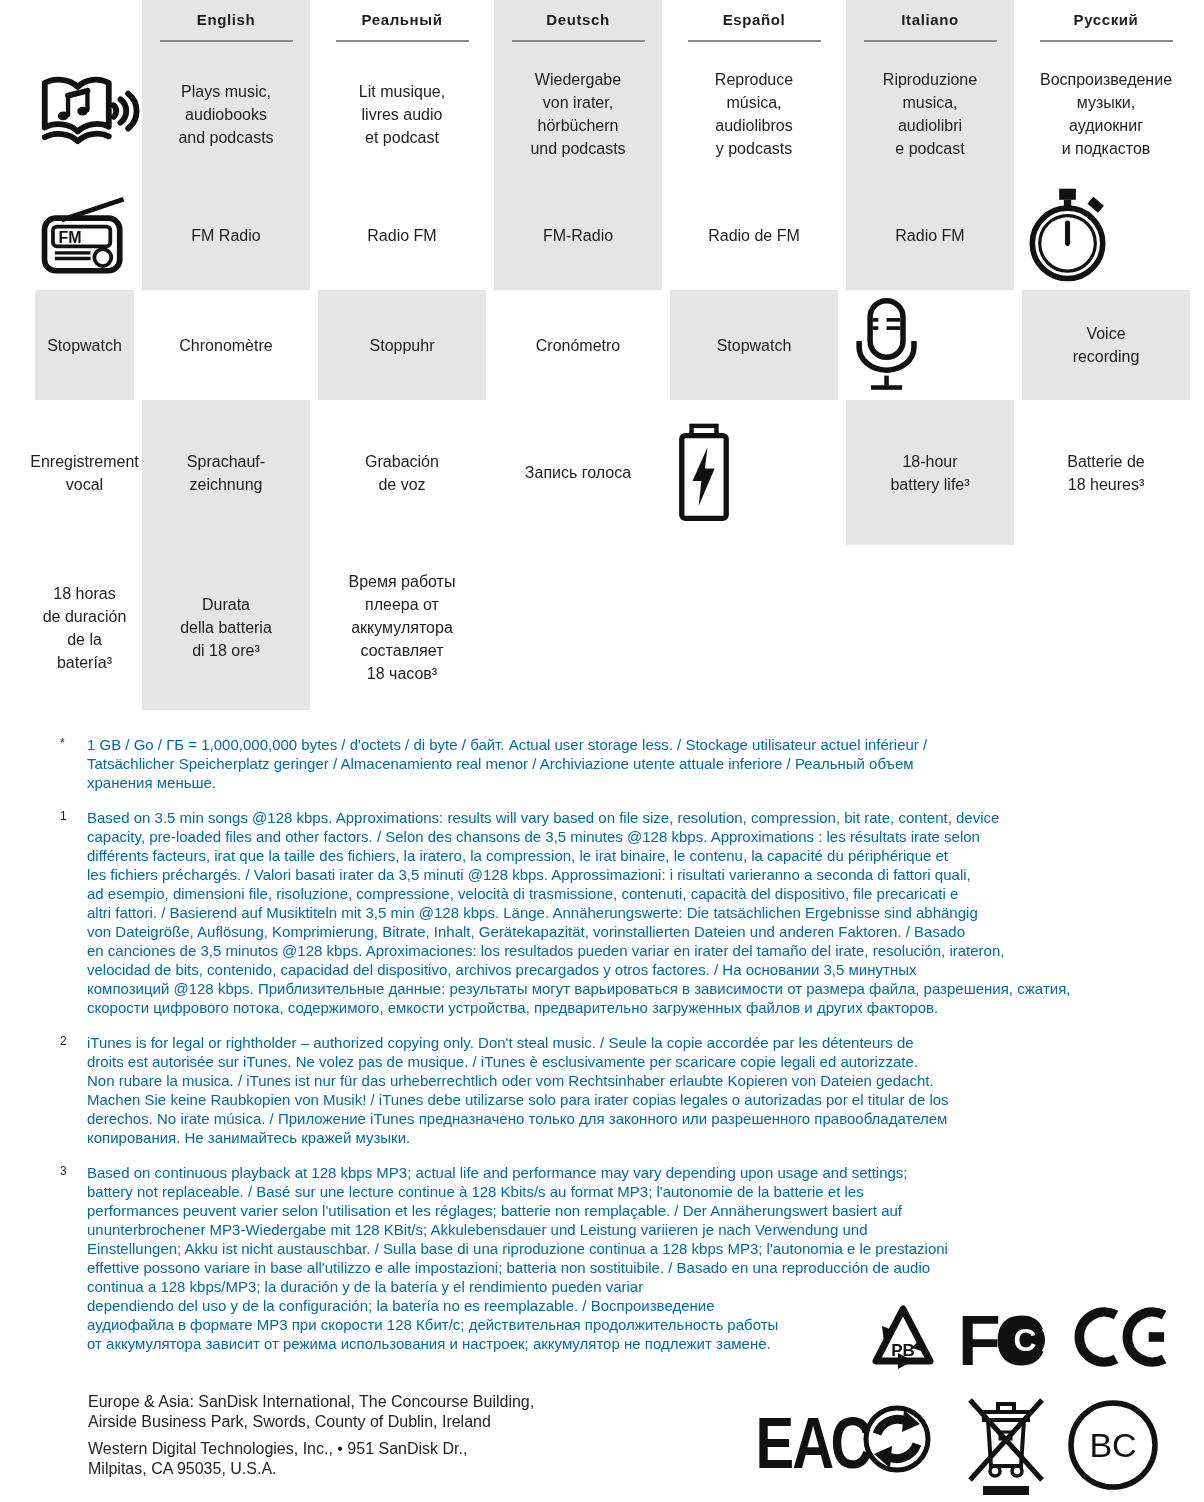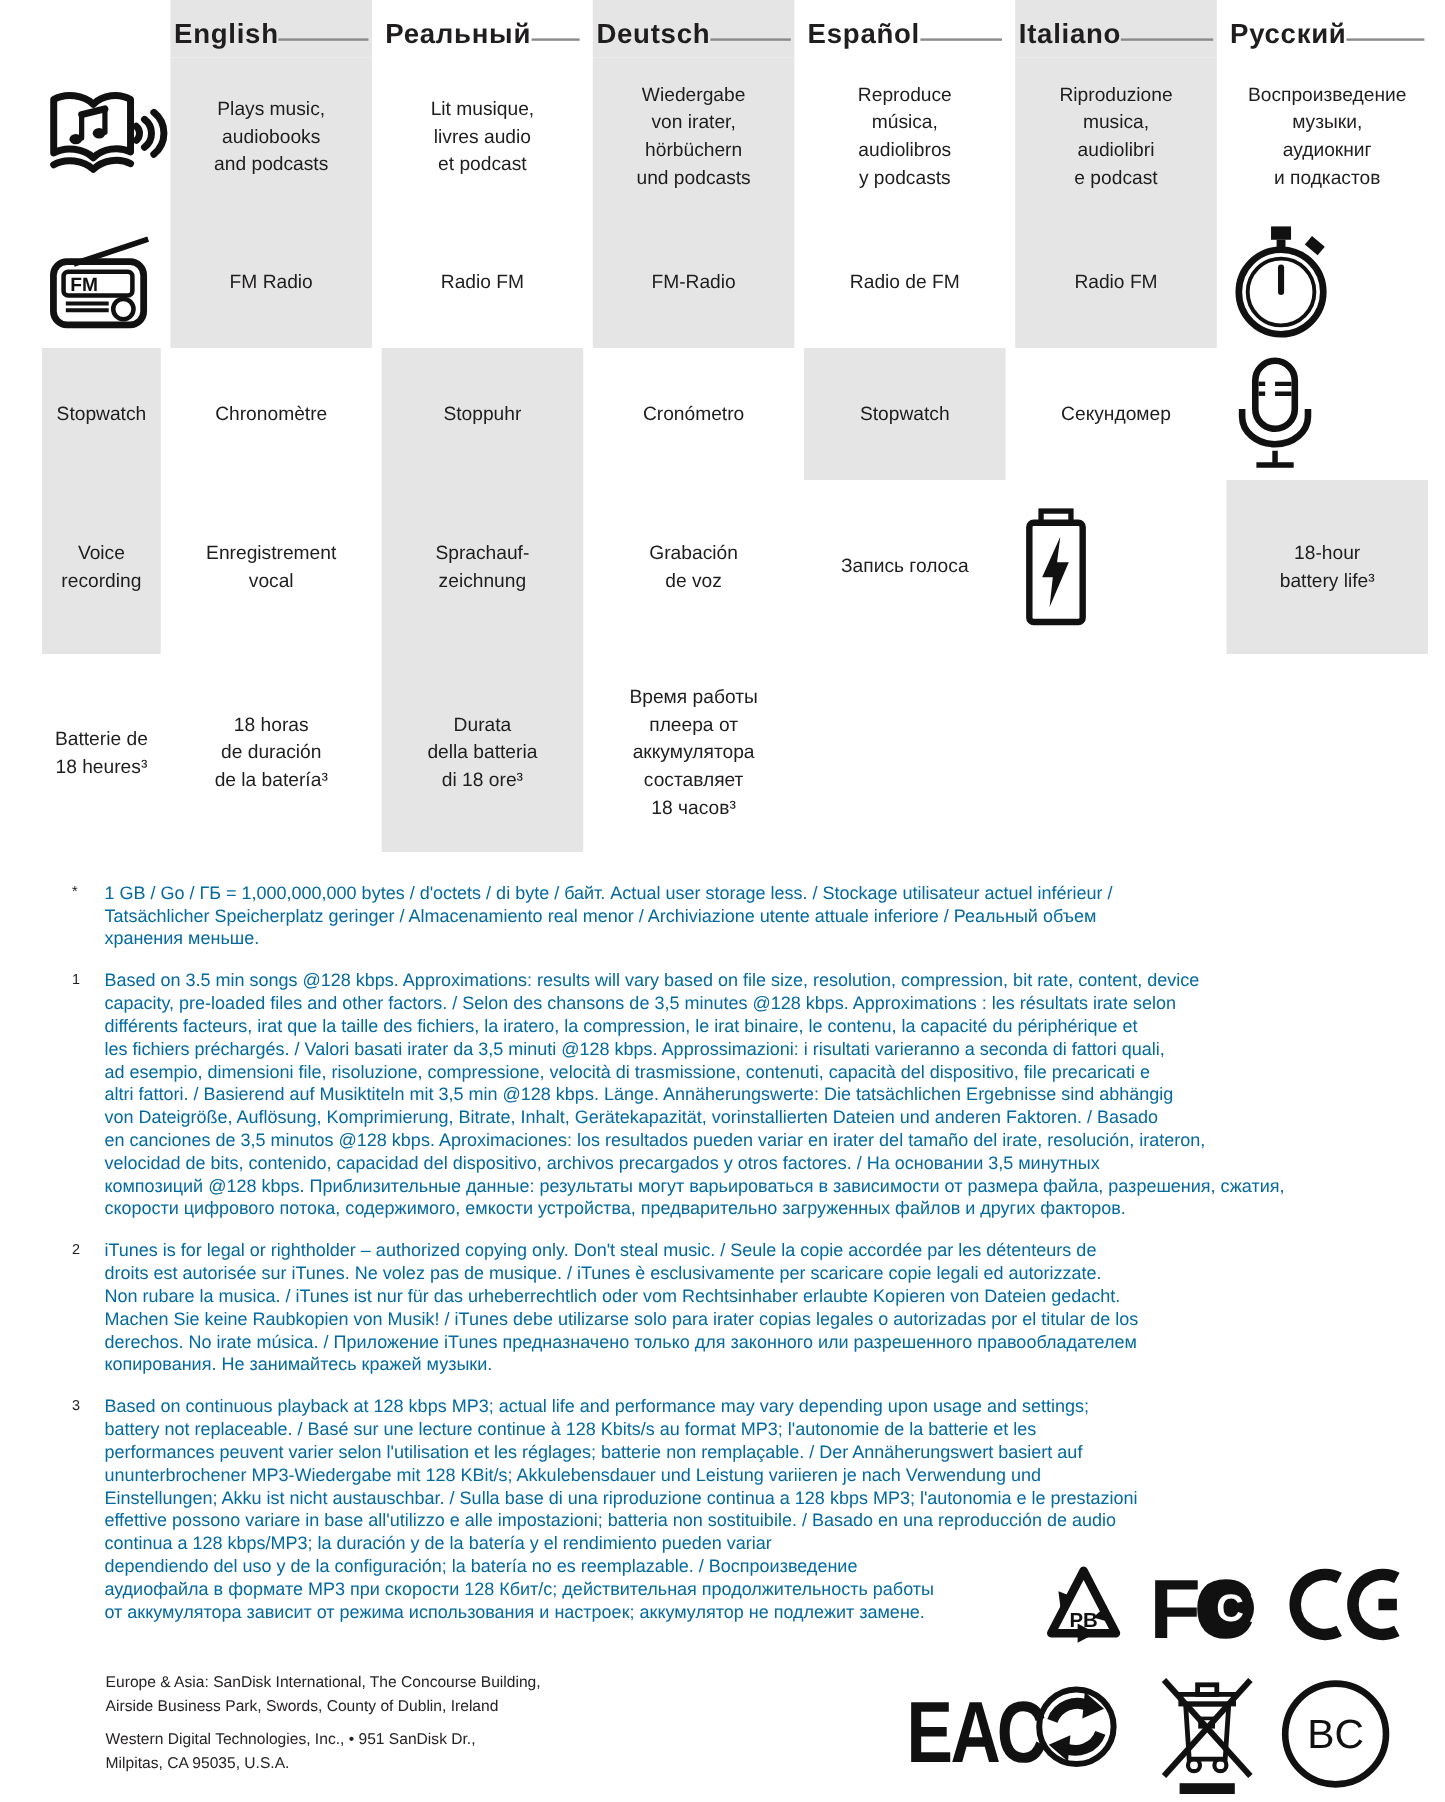--- a/index.html
+++ b/index.html
@@ -6,37 +6,37 @@
   .page { position:relative; width:1204px; height:1502px; background:#ffffff;
           font-family:"Liberation Sans", sans-serif; color:#1f1d1e; overflow:hidden; }
 
   
   .feature-table { position:absolute; left:35px; top:0; display:grid;
       grid-template-columns:99px repeat(6,168px); column-gap:8px;
       grid-template-rows:48px 132px 110px 110px 145px 165px; }
   .cell { display:flex; align-items:center; justify-content:center; text-align:center;
       font-size:16px; line-height:23px; white-space:pre-line; padding:0 3px; box-sizing:border-box; }
   .shaded { background:#e5e5e5; }
-  .header-cell { flex-direction:row; justify-content:flex-start; padding-top:8px;
-      font-weight:bold; font-size:23px; letter-spacing:0.6px; }
+  .header-cell { flex-direction:column; justify-content:flex-start; padding-top:8px;
+      font-weight:bold; font-size:15px; letter-spacing:0.6px; }
   .header-underline { width:133px; height:2px; background:#8a8a8a; margin-top:9px; }
   .icon-cell { justify-content:flex-start; padding-left:2px; }
   .icon-cell svg { display:block; }
   svg { overflow:visible; }
   .ink { stroke:#111; fill:none; }
 
   
   .footnotes { position:absolute; left:60px; top:735px; width:1085px; }
   .footnote { display:flex; margin-bottom:16px; }
   .fn-marker { flex:none; width:27px; font-size:12px; padding-top:1px; color:#1f1d1e; }
   .fn-text { white-space:pre-line; font-size:15px; line-height:19px; color:#0369a1; }
 
   
   .addresses { position:absolute; left:88px; top:1392px; }
-  .address { white-space:pre-line; font-size:13px; line-height:20px; margin-bottom:7px; color:#262324; }
+  .address { white-space:pre-line; font-size:16px; line-height:20px; margin-bottom:7px; color:#262324; }
 
   
   .cert { position:absolute; }
 </style>
 </head>
 <body>
 
 <div class="page">
 
   <div class="feature-table">
@@ -141,21 +141,20 @@
           <circle cx="47" cy="60" r="30" stroke-width="3.5"></circle>
           <line x1="47" y1="60" x2="47" y2="38" stroke-width="5.5" stroke-linecap="round"></line>
         </g>
       </svg>
     </div>
     <div class="cell shaded">Stopwatch</div>
     <div class="cell">Chronomètre</div>
     <div class="cell shaded">Stoppuhr</div>
     <div class="cell">Cronómetro</div>
     <div class="cell shaded">Stopwatch</div>
-    <div class="cell">Секундомер</div>
 
     <div class="cell icon-cell">
       <svg width="78" height="96" viewBox="0 0 85 105">
         <g class="ink">
           <rect x="24" y="4" width="36" height="62" rx="18" stroke-width="6"></rect>
           <line x1="42" y1="25" x2="57" y2="25" stroke-width="4"></line>
           <line x1="42" y1="34" x2="57" y2="34" stroke-width="4"></line>
           <line x1="27" y1="25" x2="33" y2="25" stroke-width="4"></line>
           <line x1="27" y1="34" x2="33" y2="34" stroke-width="4"></line>
           <path d="M12 48 L12 55 A30 25 0 0 0 72 55 L72 48" stroke-width="6"></path>

